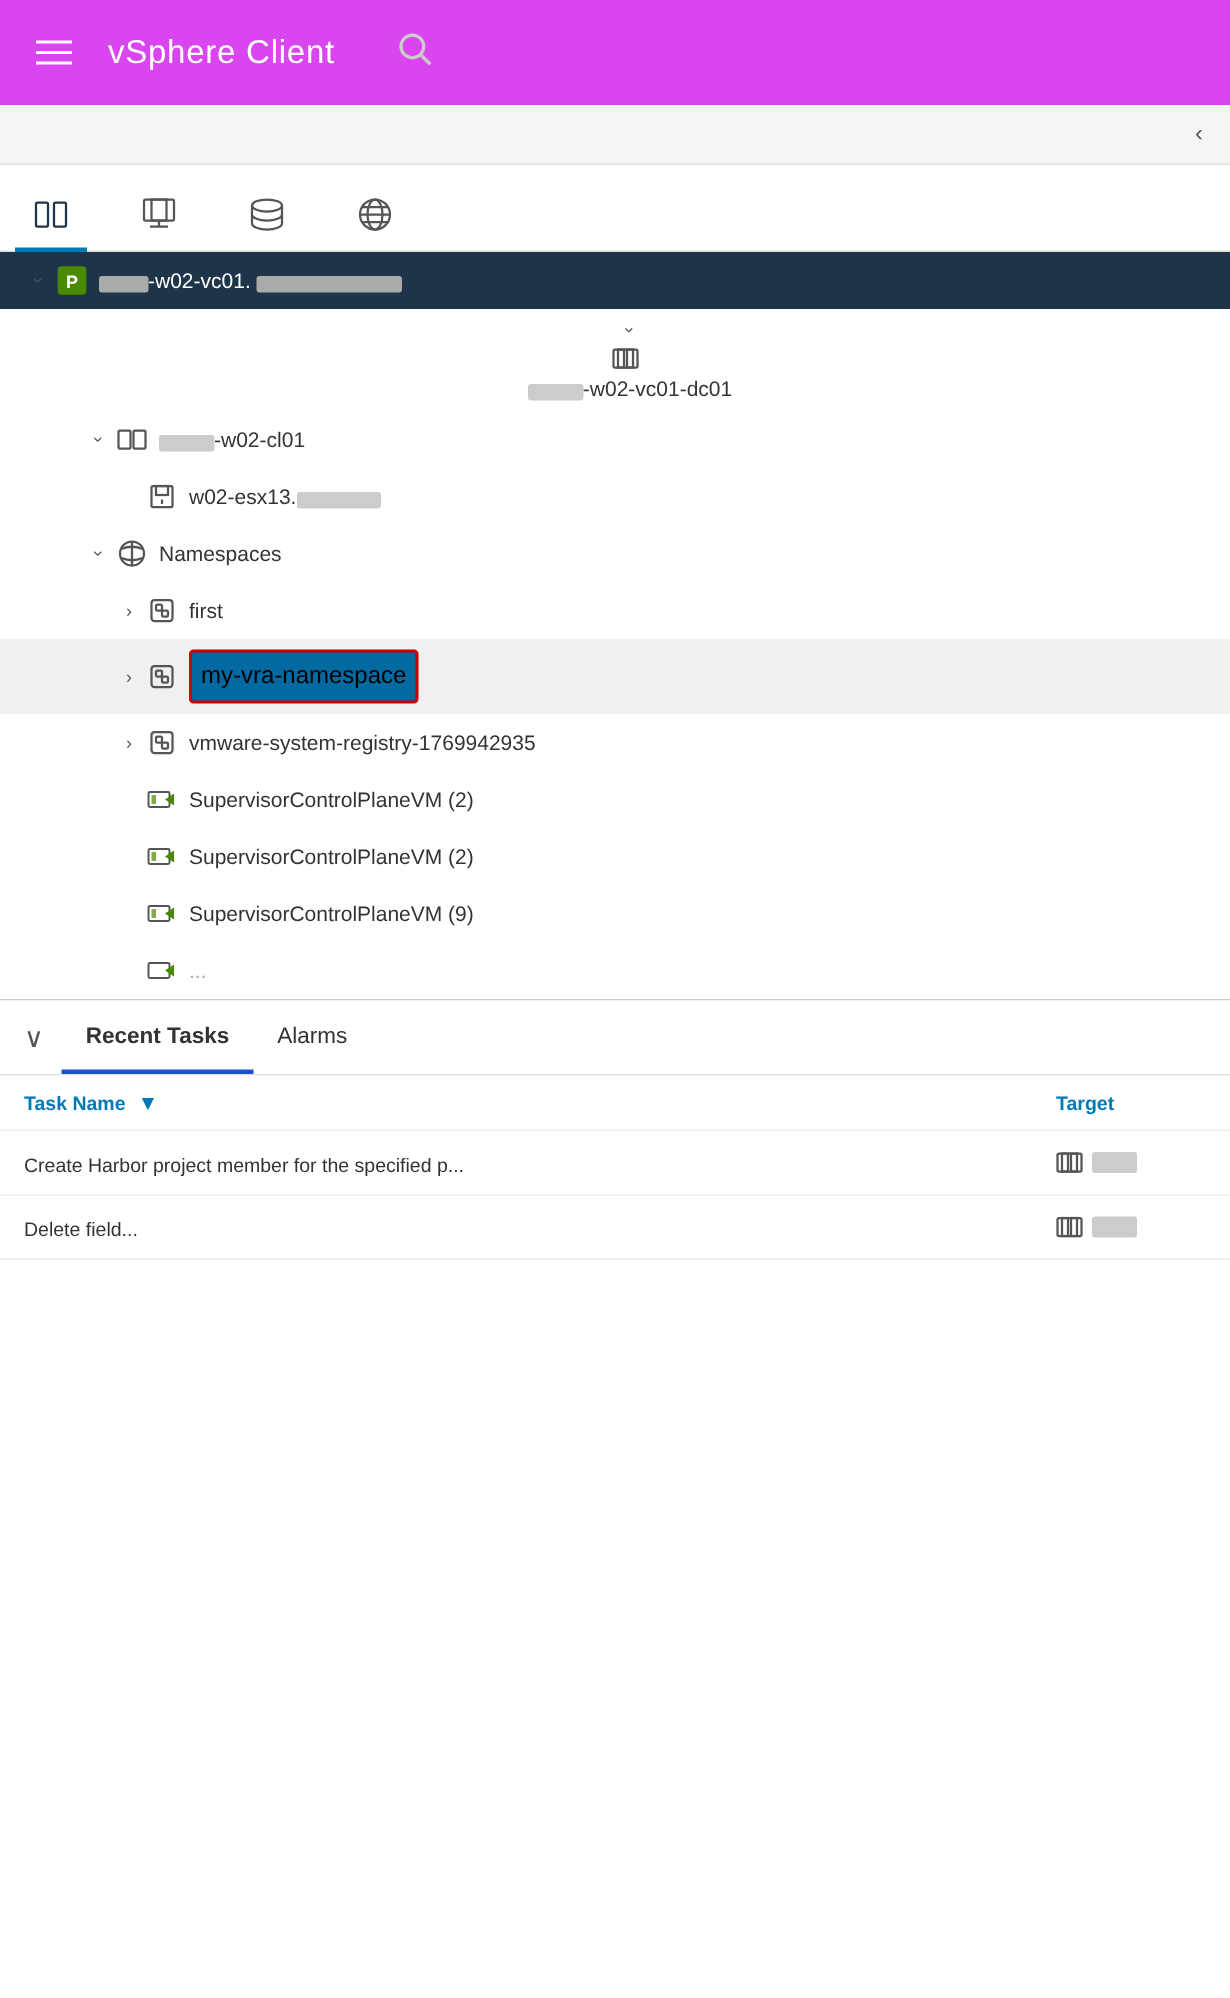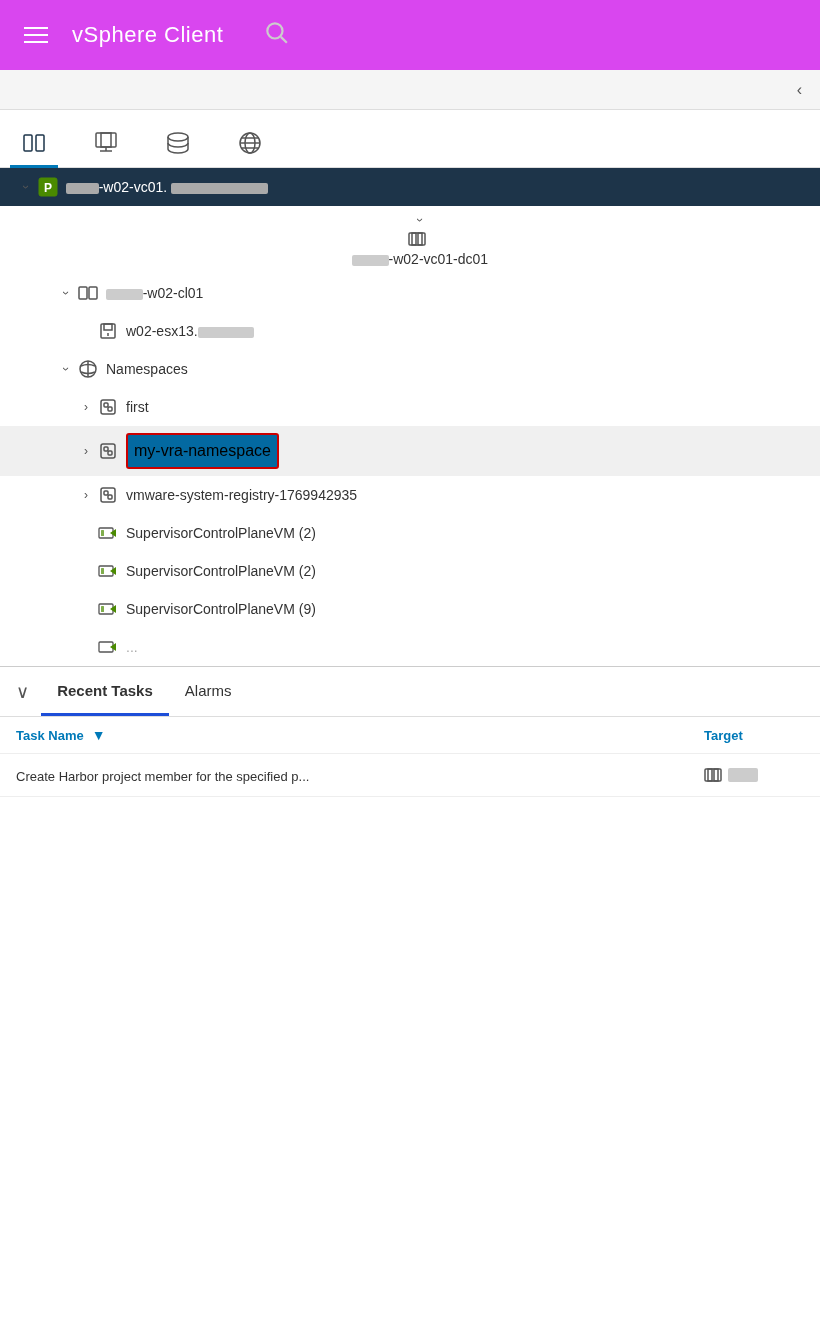--- a/index.html
+++ b/index.html
@@ -469,14 +469,25 @@
         <svg width="18" height="18" viewBox="0 0 18 18" fill="none" stroke="#555" stroke-width="1.5">
           <rect x="1" y="3" width="16" height="12" rx="1"></rect>
           <rect x="4" y="3" width="4" height="12"></rect>
           <rect x="10" y="3" width="4" height="12"></rect>
         </svg>
         <span style="background:#ccc;width:30px;height:14px;display:inline-block;border-radius:2px;"></span>
       </span>
     </div>
 
 
+    <div class="task-row">
+      <span class="task-text">Delete field...</span>
+      <span class="task-target">
+        <svg width="18" height="18" viewBox="0 0 18 18" fill="none" stroke="#555" stroke-width="1.5">
+          <rect x="1" y="3" width="16" height="12" rx="1"></rect>
+          <rect x="4" y="3" width="4" height="12"></rect>
+          <rect x="10" y="3" width="4" height="12"></rect>
+        </svg>
+        <span style="background:#ccc;width:30px;height:14px;display:inline-block;border-radius:2px;"></span>
+      </span>
+    </div>
   </div>
 </div>
 
 </body></html>

